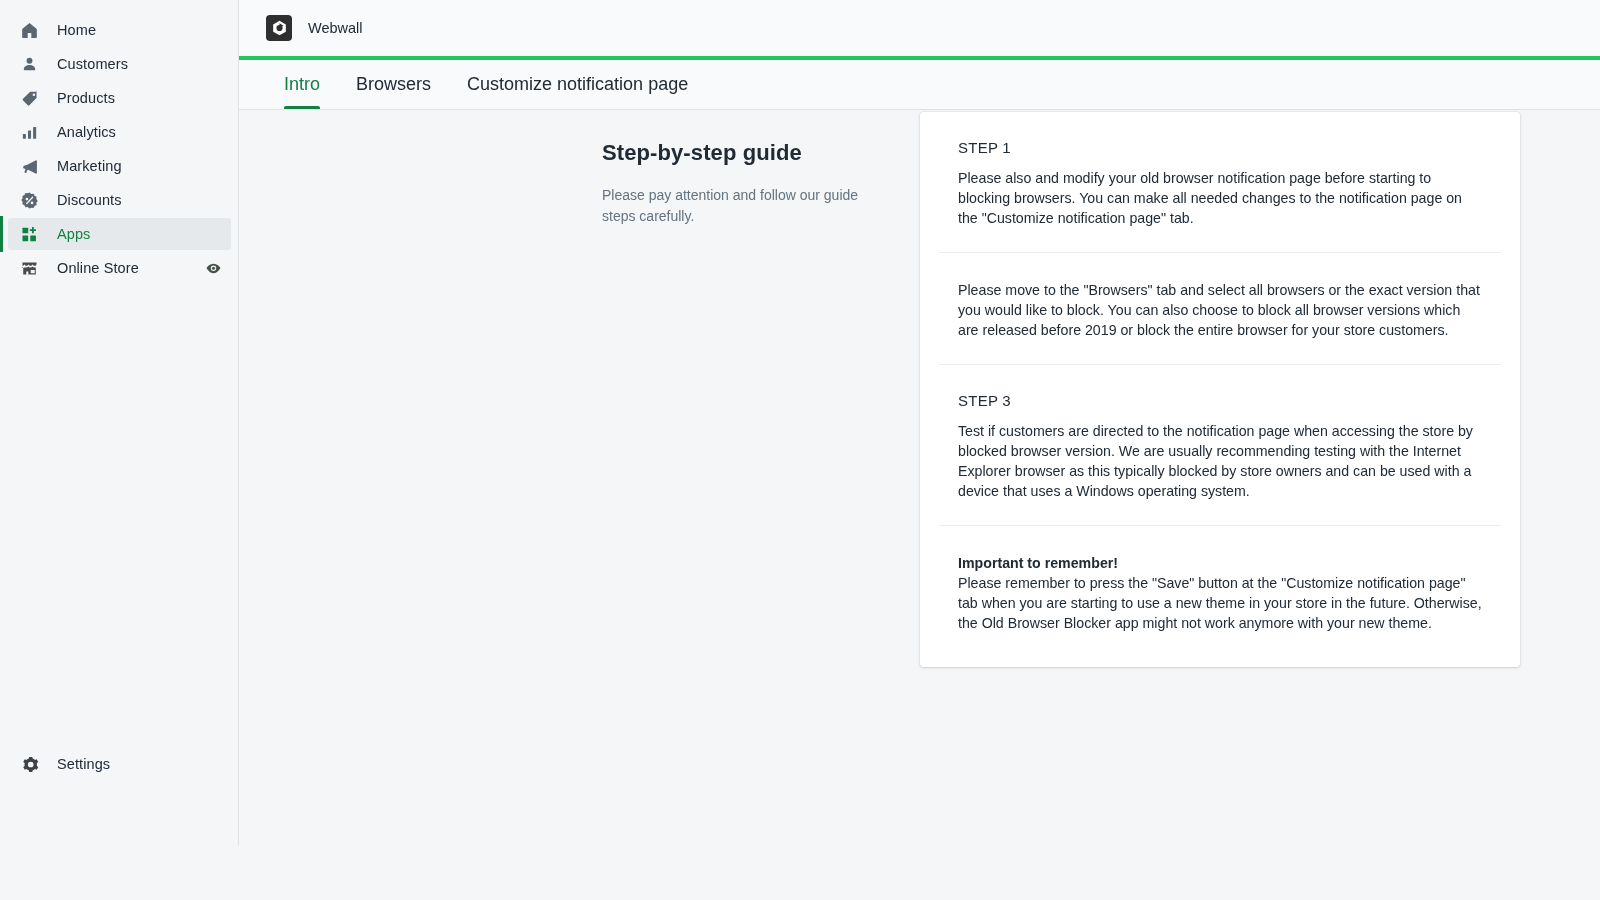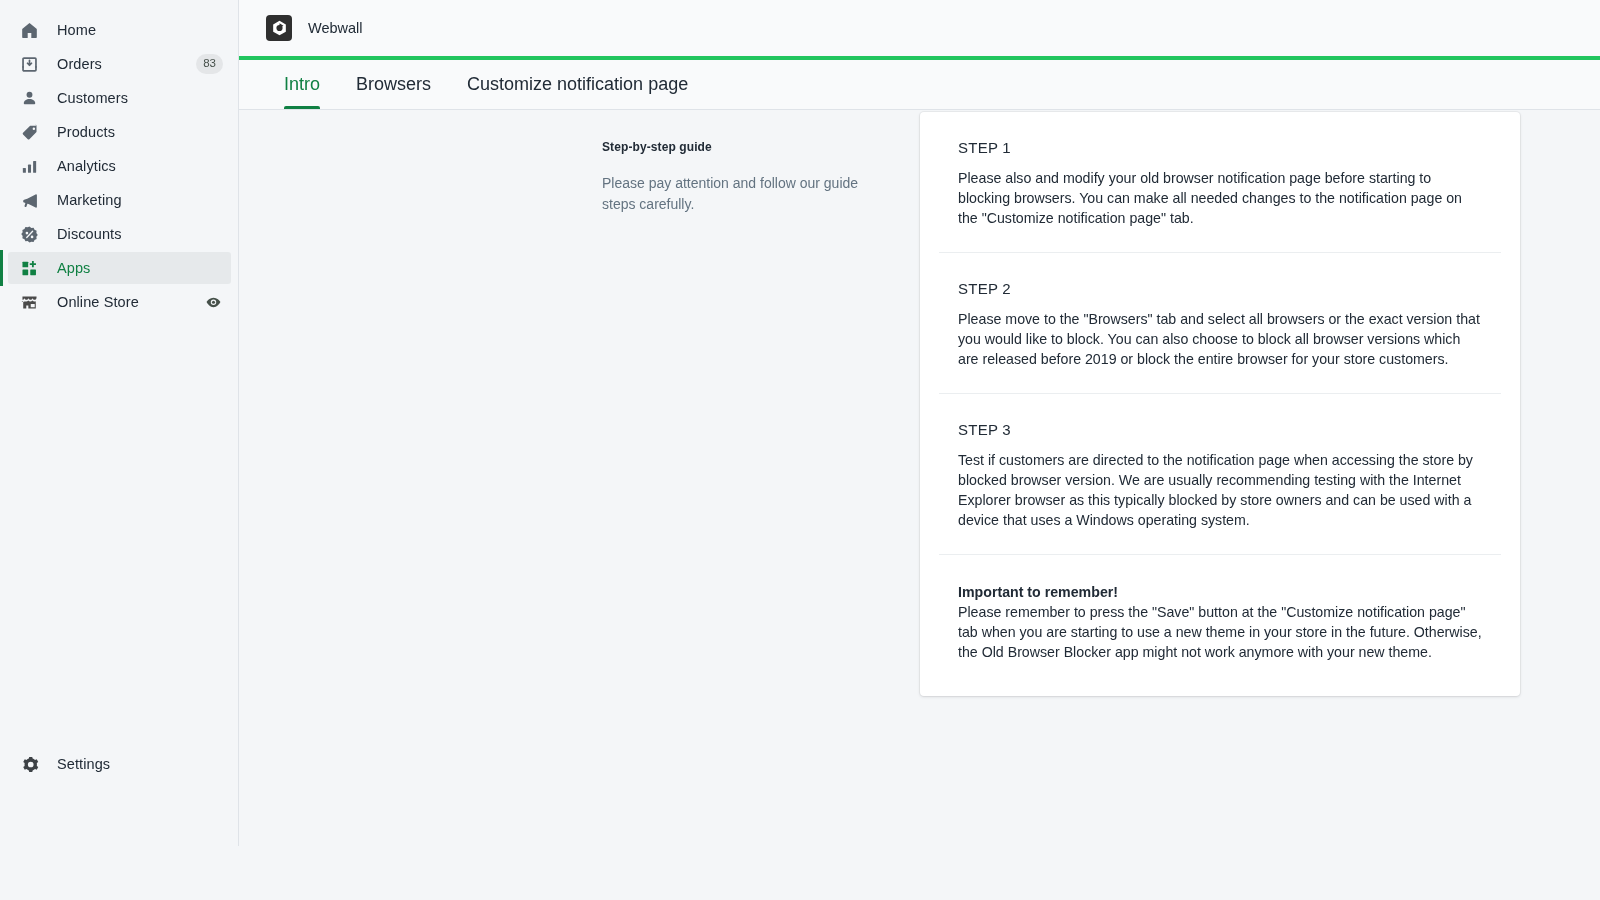--- a/index.html
+++ b/index.html
@@ -202,21 +202,21 @@
     height: 789px;
   }
 
   .guide-intro {
     position: absolute;
     left: 363px;
     top: 30px;
     width: 272px;
   }
   .guide-intro h2 {
-    font-size: 12px;
+    font-size: 22px;
     font-weight: 700;
     color: #212b36;
     letter-spacing: 0.1px;
     margin-bottom: 19px;
   }
   .guide-intro p {
     font-size: 14px;
     line-height: 21px;
     color: #637381;
   }
@@ -269,31 +269,20 @@
 
       <a class="nav-item">
         <span class="nav-icon">
           <svg width="19" height="19" viewBox="0 0 20 20" fill="#5c6670">
             <path d="M10 2.2 2.6 8.1c-.2.2-.3.4-.3.7v8.4c0 .4.3.7.7.7h5.1v-5.3h3.8v5.3h5.1c.4 0 .7-.3.7-.7V8.8c0-.3-.1-.5-.3-.7L10 2.2z"></path>
           </svg>
         </span>
         <span class="label">Home</span>
       </a>
 
-      <a class="nav-item">
-        <span class="nav-icon">
-          <svg width="19" height="19" viewBox="0 0 20 20" fill="none" stroke="#5c6670" stroke-width="1.8">
-            <path d="M3.2 12.5v3.2a1 1 0 0 0 1 1h11.6a1 1 0 0 0 1-1v-3.2" stroke-linecap="round"></path>
-            <path d="M3.2 12.5V4.3a1 1 0 0 1 1-1h11.6a1 1 0 0 1 1 1v8.2" stroke-linecap="round"></path>
-            <path d="M10 5.6v5.2m0 0 2.1-2.1M10 10.8 7.9 8.7" stroke-linecap="round" stroke-linejoin="round"></path>
-          </svg>
-        </span>
-        <span class="label">Orders</span>
-        <span class="nav-badge">83</span>
-      </a>
 
       <a class="nav-item">
         <span class="nav-icon">
           <svg width="19" height="19" viewBox="0 0 20 20" fill="#5c6670">
             <circle cx="10" cy="6" r="3.1"></circle>
             <path d="M10 10.6c-3.3 0-6 2-6 4.4 0 .6.5 1 1.1 1h9.8c.6 0 1.1-.4 1.1-1 0-2.4-2.7-4.4-6-4.4z"></path>
           </svg>
         </span>
         <span class="label">Customers</span>
       </a>
@@ -417,21 +406,20 @@
       </div>
 
       <section class="guide-card">
 
         <div class="step">
           <div class="step-label">STEP 1</div>
           <div class="step-body">Please also and modify your old browser notification page before starting to blocking browsers. You can make all needed changes to the notification page on the "Customize notification page" tab.</div>
         </div>
 
         <div class="step">
-          <div class="step-label">STEP 2</div>
           <div class="step-body">Please move to the "Browsers" tab and select all browsers or the exact version that you would like to block. You can also choose to block all browser versions which are released before 2019 or block the entire browser for your store customers.</div>
         </div>
 
         <div class="step">
           <div class="step-label">STEP 3</div>
           <div class="step-body">Test if customers are directed to the notification page when accessing the store by blocked browser version. We are usually recommending testing with the Internet Explorer browser as this typically blocked by store owners and can be used with a device that uses a Windows operating system.</div>
         </div>
 
         <div class="step">
           <div class="step-strong">Important to remember!</div>

